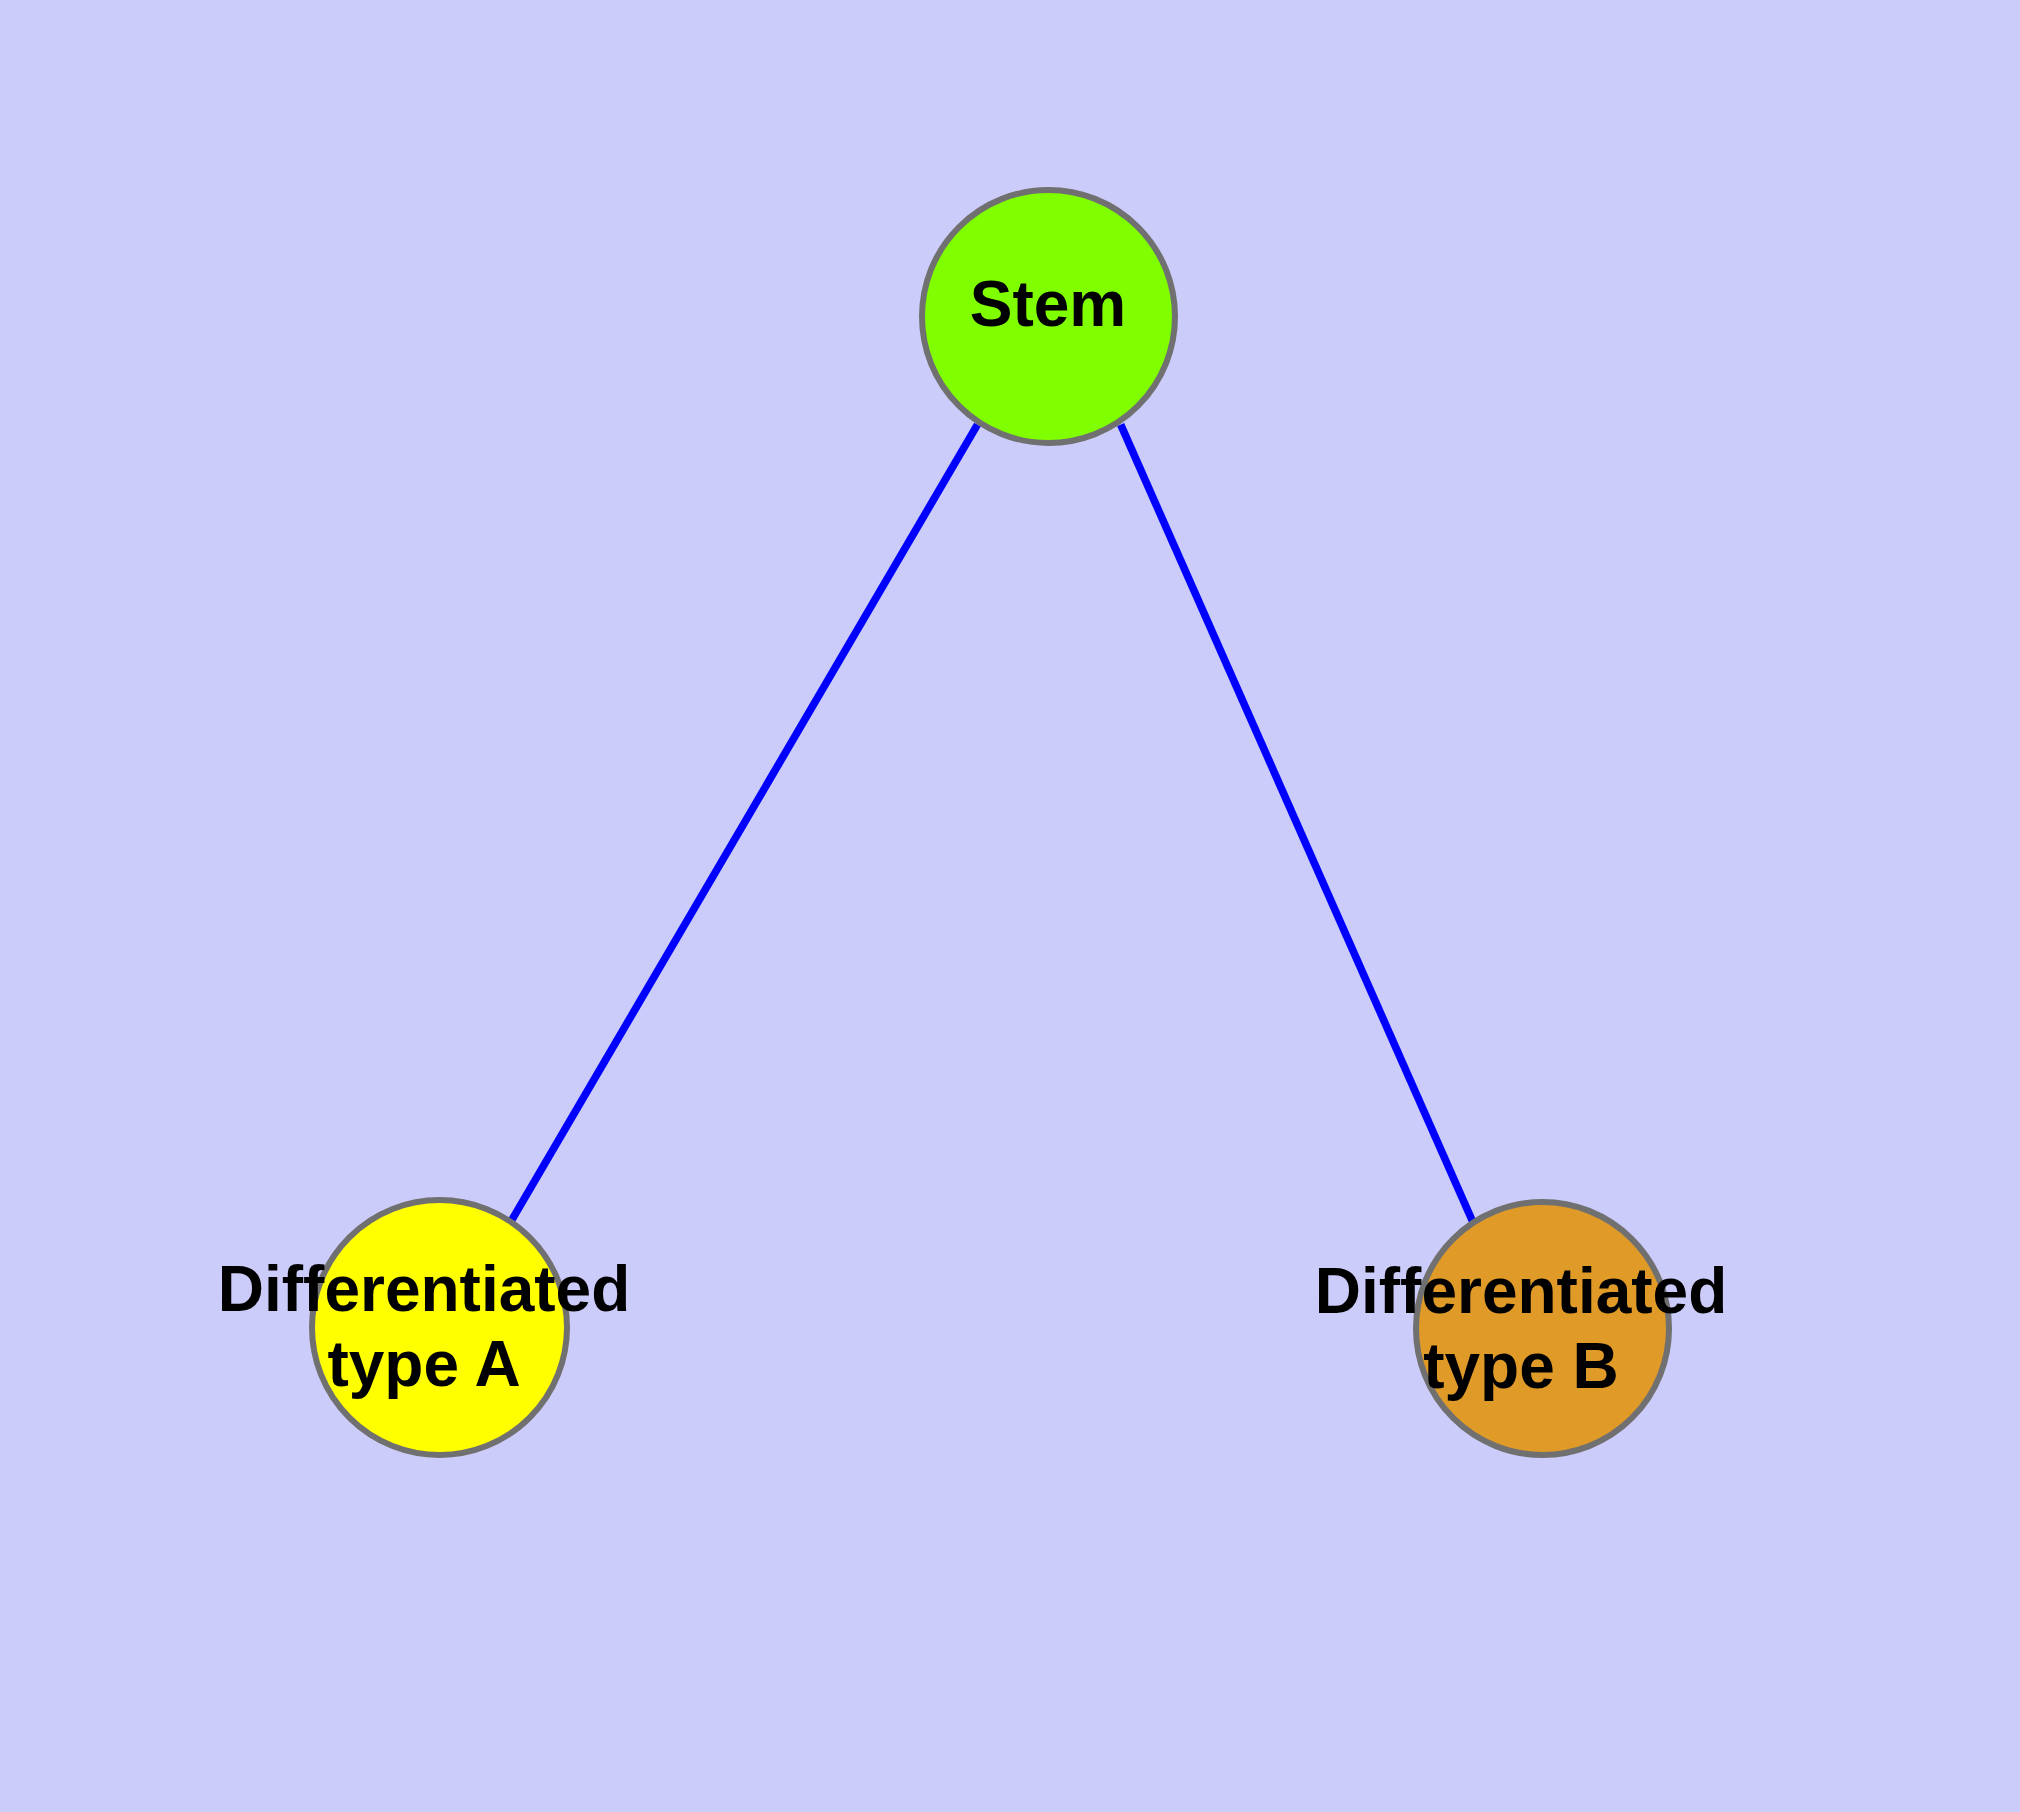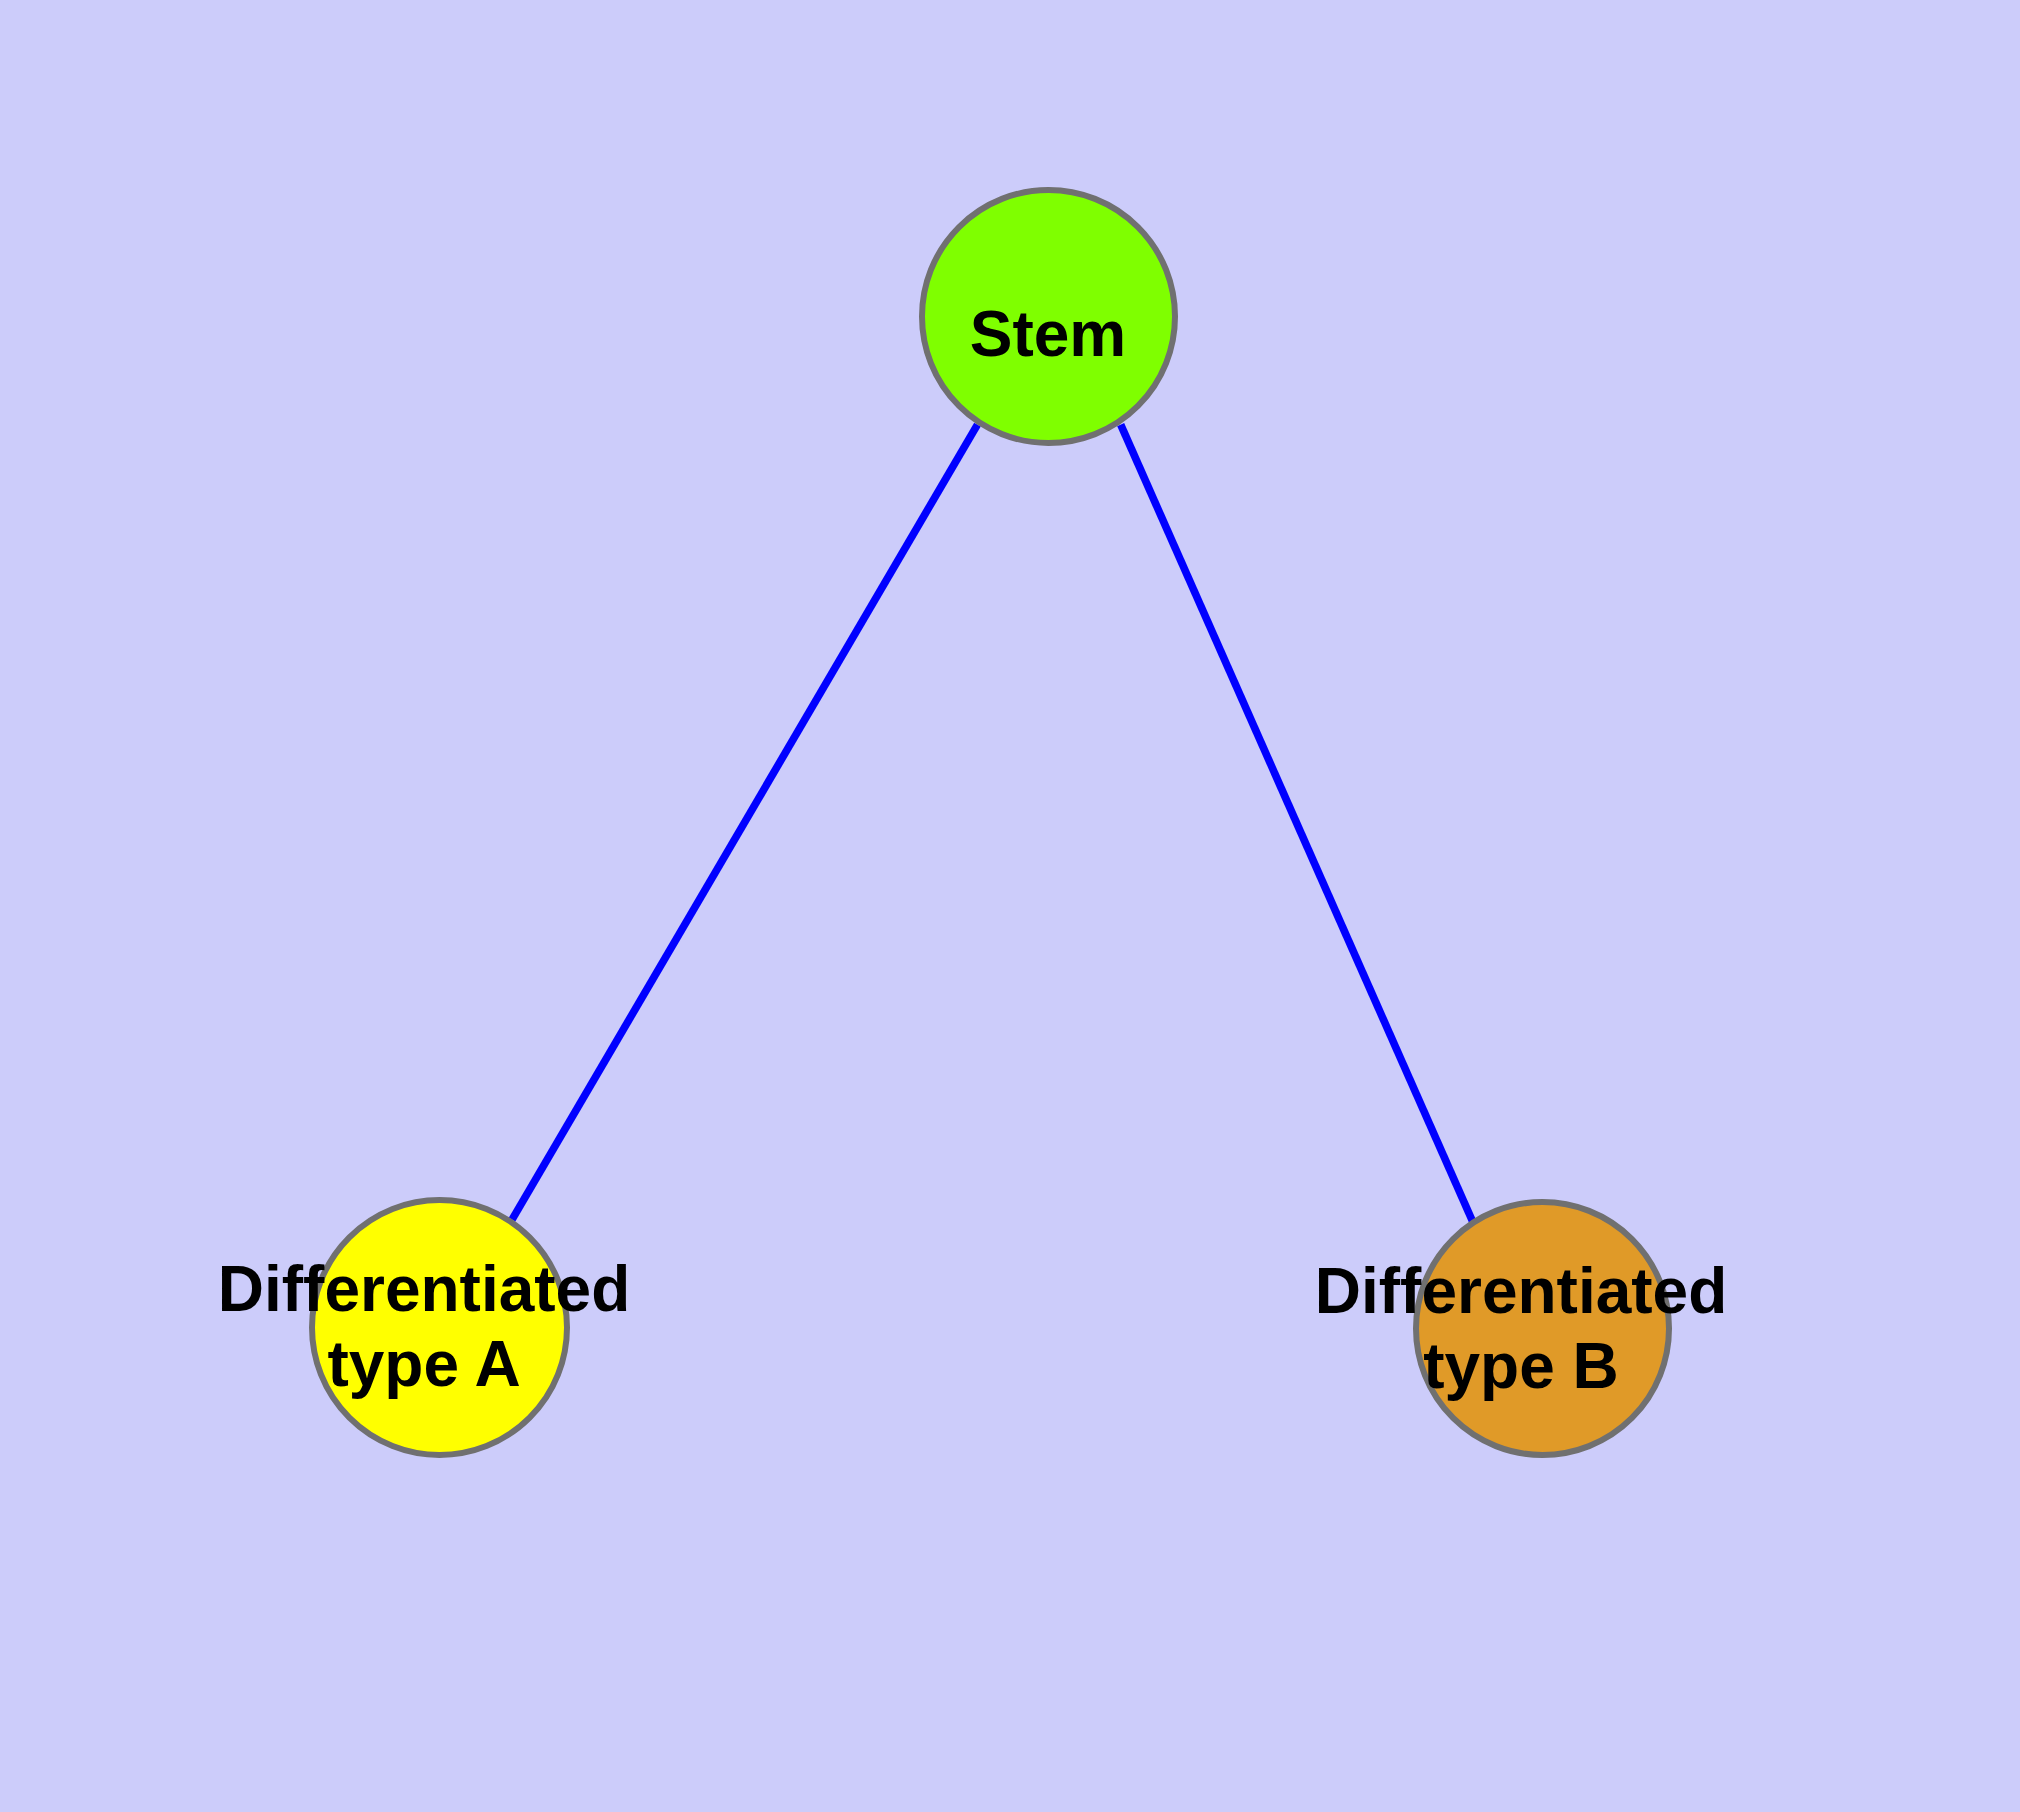--- a/index.html
+++ b/index.html
@@ -51,20 +51,20 @@
 
   <svg id="edge-layer" viewBox="0 0 2384 2138" preserveAspectRatio="none" aria-hidden="true">
     <line x1="1153" y1="501" x2="604" y2="1439" stroke="#0000ff" stroke-width="9" stroke-linecap="butt"></line>
     <line x1="1322" y1="501" x2="1737" y2="1441" stroke="#0000ff" stroke-width="9" stroke-linecap="butt"></line>
   </svg>
 
   <div class="node" style="left: 919px; top: 187px; width: 259px; height: 259px; background: rgb(127, 255, 0); border-color: rgb(112, 112, 112);"></div>
   <div class="node" style="left: 309px; top: 1197px; width: 261px; height: 261px; background: rgb(255, 255, 0); border-color: rgb(112, 112, 112);"></div>
   <div class="node" style="left: 1413px; top: 1199px; width: 259px; height: 259px; background: rgb(224, 154, 40); border-color: rgb(112, 112, 112);"></div>
 
-  <div class="node-label" style="left: 1048px; top: 334px;">Stem</div>
+  <div class="node-label" style="left: 1048px; top: 304px;">Stem</div>
   <div class="node-label" style="left: 424px; top: 1327px;">Differentiated
 type A</div>
   <div class="node-label" style="left: 1521px; top: 1329px;">Differentiated
 type B</div>
 
 </div>
 
 
 </body></html>

